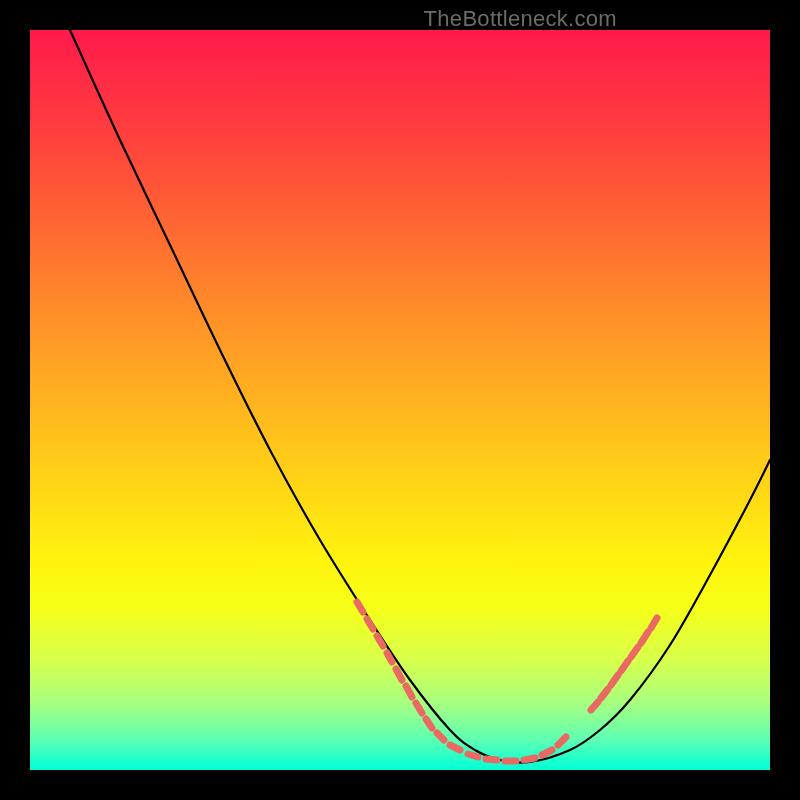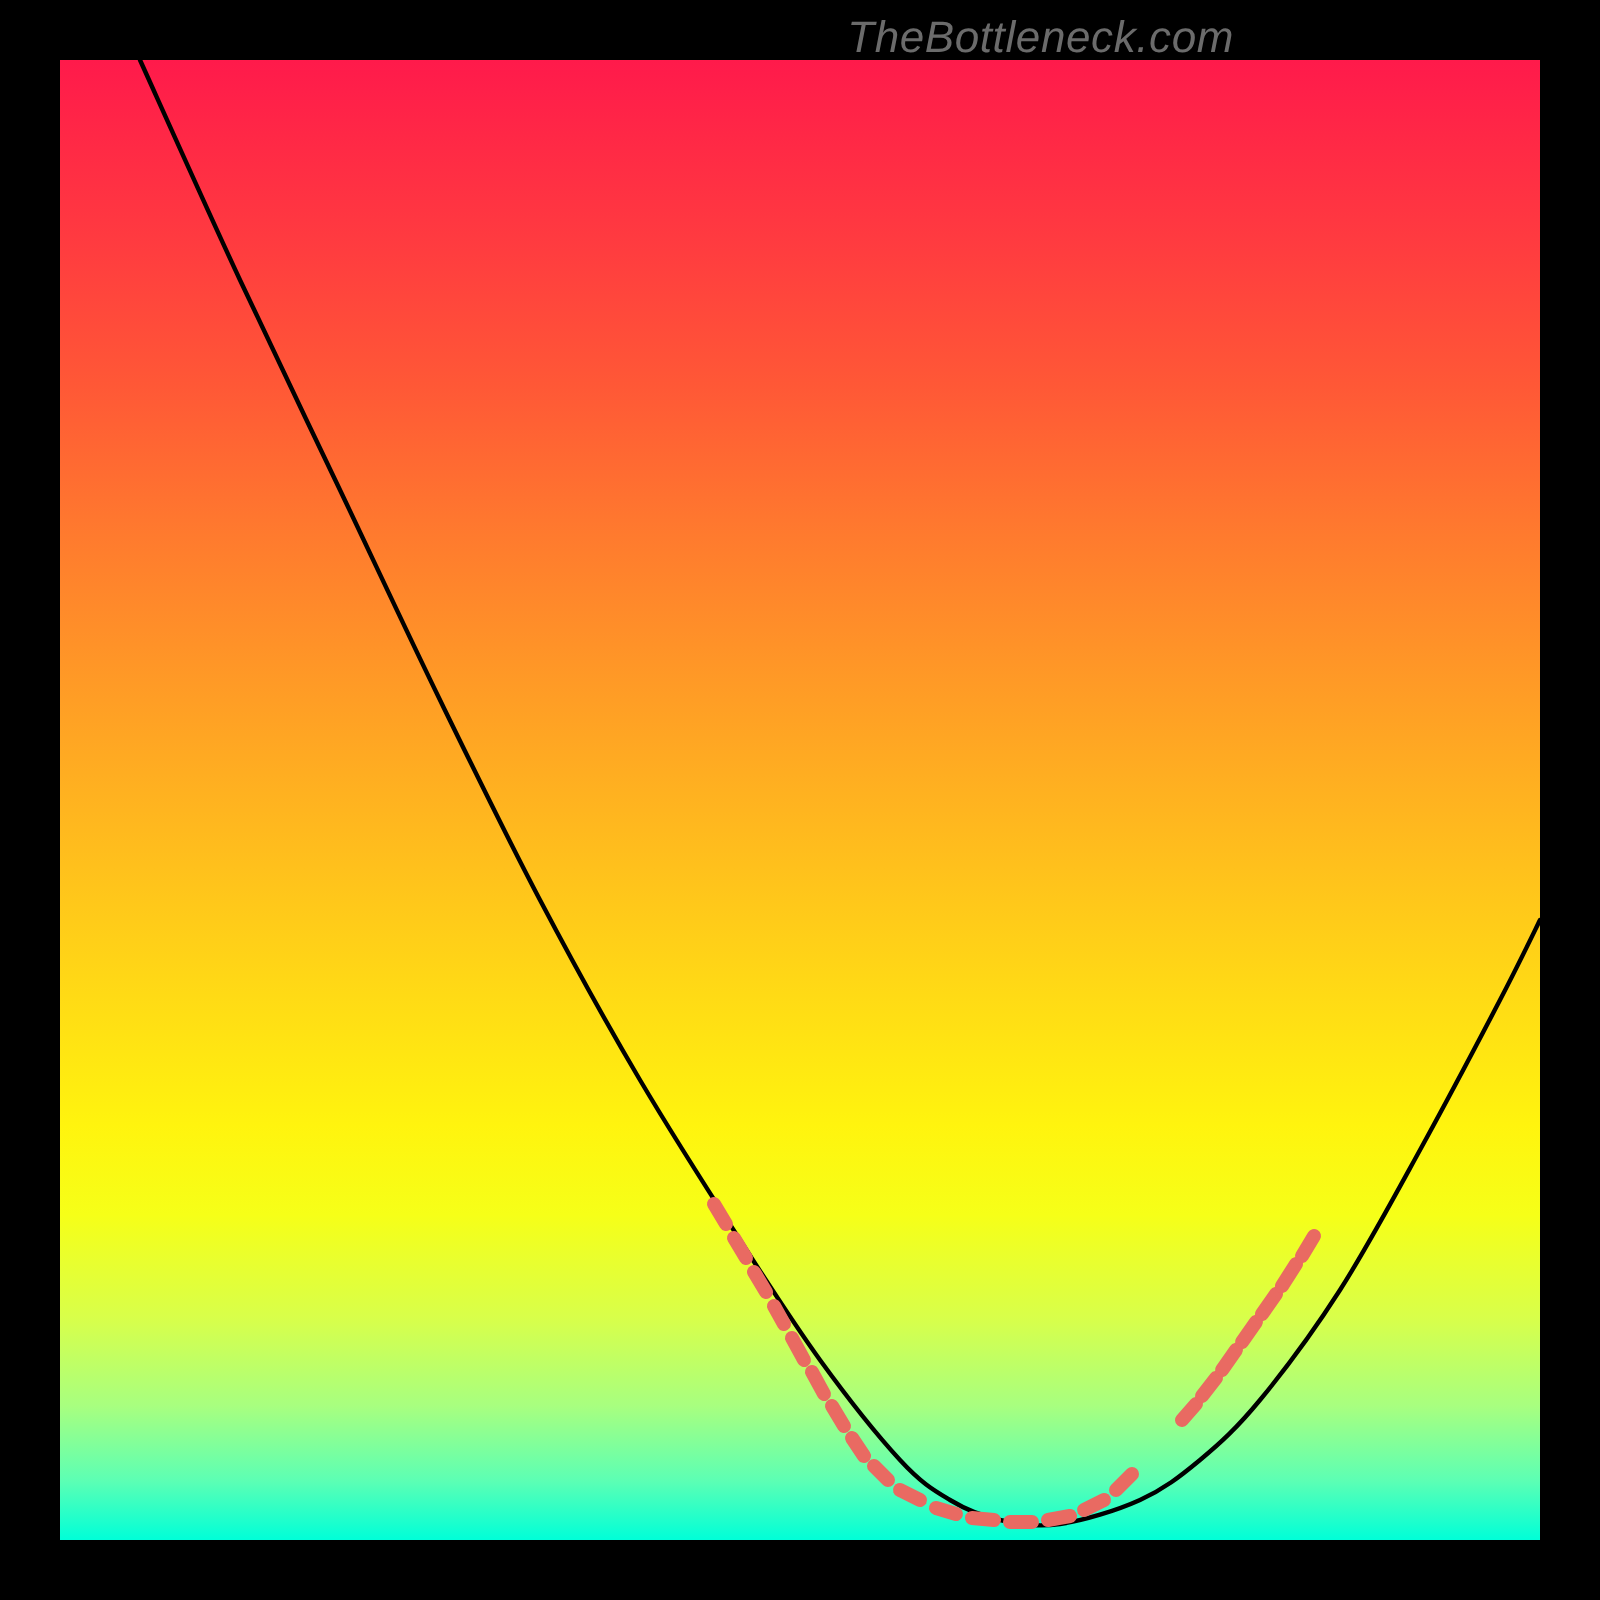--- a/index.html
+++ b/index.html
@@ -9,21 +9,20 @@
     height: 800px;
     background: #000;
     overflow: hidden;
     font-family: Arial, Helvetica, sans-serif;
   }
   .frame {
     position: relative;
     width: 647px;
     height: 800px;
     background: #000;
-    font-style: italic;
   }
   .plot-area {
     position: absolute;
     left: 30px;
     top: 30px;
     width: 740px;
     height: 740px;
     
     background: linear-gradient(to bottom,
       #ff1a4b 0%,

